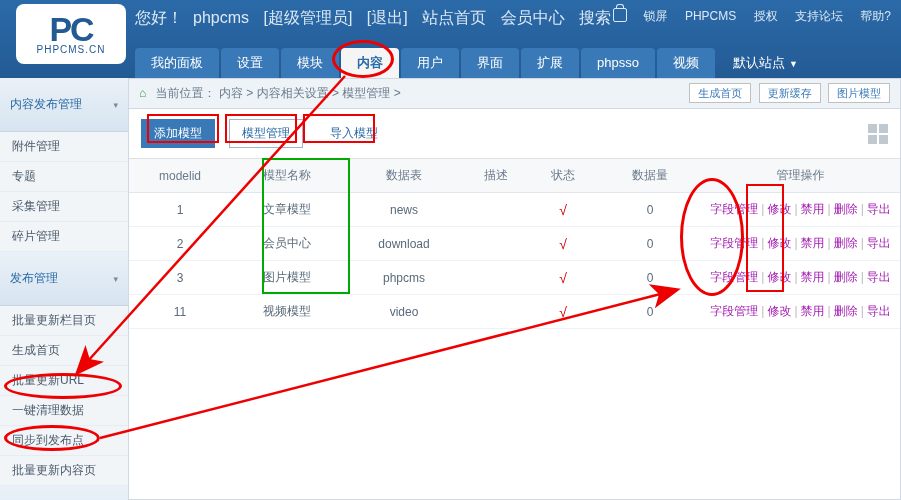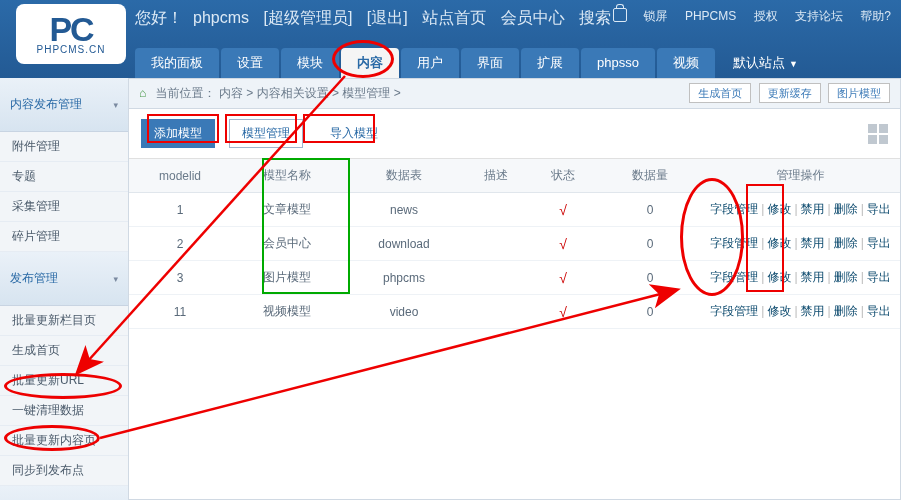--- a/index.html
+++ b/index.html
@@ -35,21 +35,21 @@
 .mtabs .l{display:flex;gap:14px}
 .mtabs .mt{padding:5px 12px;background:#fff;border:1px solid #a0b5cc;color:#2a6aa6;cursor:pointer;font-size:12px}
 .mtabs .mt.active{background:#3a79b7;color:#fff;border-color:#3a79b7}
 .mtabs .grid-ic{width:20px;height:20px;display:grid;grid-template-columns:1fr 1fr;grid-template-rows:1fr 1fr;gap:2px}
 .mtabs .grid-ic i{background:#c0c8d0}
 
 .tbl{width:100%;border-collapse:collapse}
 .tbl th{background:#f6f8fa;color:#6a7a8a;font-weight:normal;padding:8px 6px;border-bottom:1px solid #e0e6ec;text-align:center;font-size:12px}
 .tbl td{padding:8px 6px;border-bottom:1px solid #eef2f6;text-align:center;color:#5a6a7a;font-size:12px}
 .tbl .chk{color:#c00;font-size:14px}
-.tbl .ops span{color:#0c4a6e;cursor:pointer}
+.tbl .ops span{color:#a21caf;cursor:pointer}
 .tbl .ops .sep{color:#bbb;margin:0 3px}
 
 .ann{position:absolute;left:0;top:0;width:901px;height:500px;pointer-events:none}
 .ann svg{position:absolute;left:0;top:0}
 .ring{position:absolute;border:3px solid #e00;border-radius:50%;box-sizing:border-box}
 .rbox{position:absolute;border:2px solid #e00;box-sizing:border-box}
 .gbox{position:absolute;border:2px solid #0a0;box-sizing:border-box}
 </style>
 </head>
 <body>
@@ -100,22 +100,22 @@
     <div class="side-item">碎片管理</div>
 
     <div class="side-h">
         <span>发布管理</span>
         <span class="arr">▾</span>
       </div>
     <div class="side-item">批量更新栏目页</div>
     <div class="side-item">生成首页</div>
     <div class="side-item">批量更新URL</div>
     <div class="side-item">一键清理数据</div>
+    <div class="side-item">同步到发布点</div>
     <div class="side-item">批量更新内容页</div>
-    <div class="side-item">同步到发布点</div>
 
     <div class="side-h">
         <span>内容相关设置</span>
         <span class="arr">▾</span>
       </div>
     <div class="side-item">管理栏目</div>
 
   </div>
 
   <div class="main">

